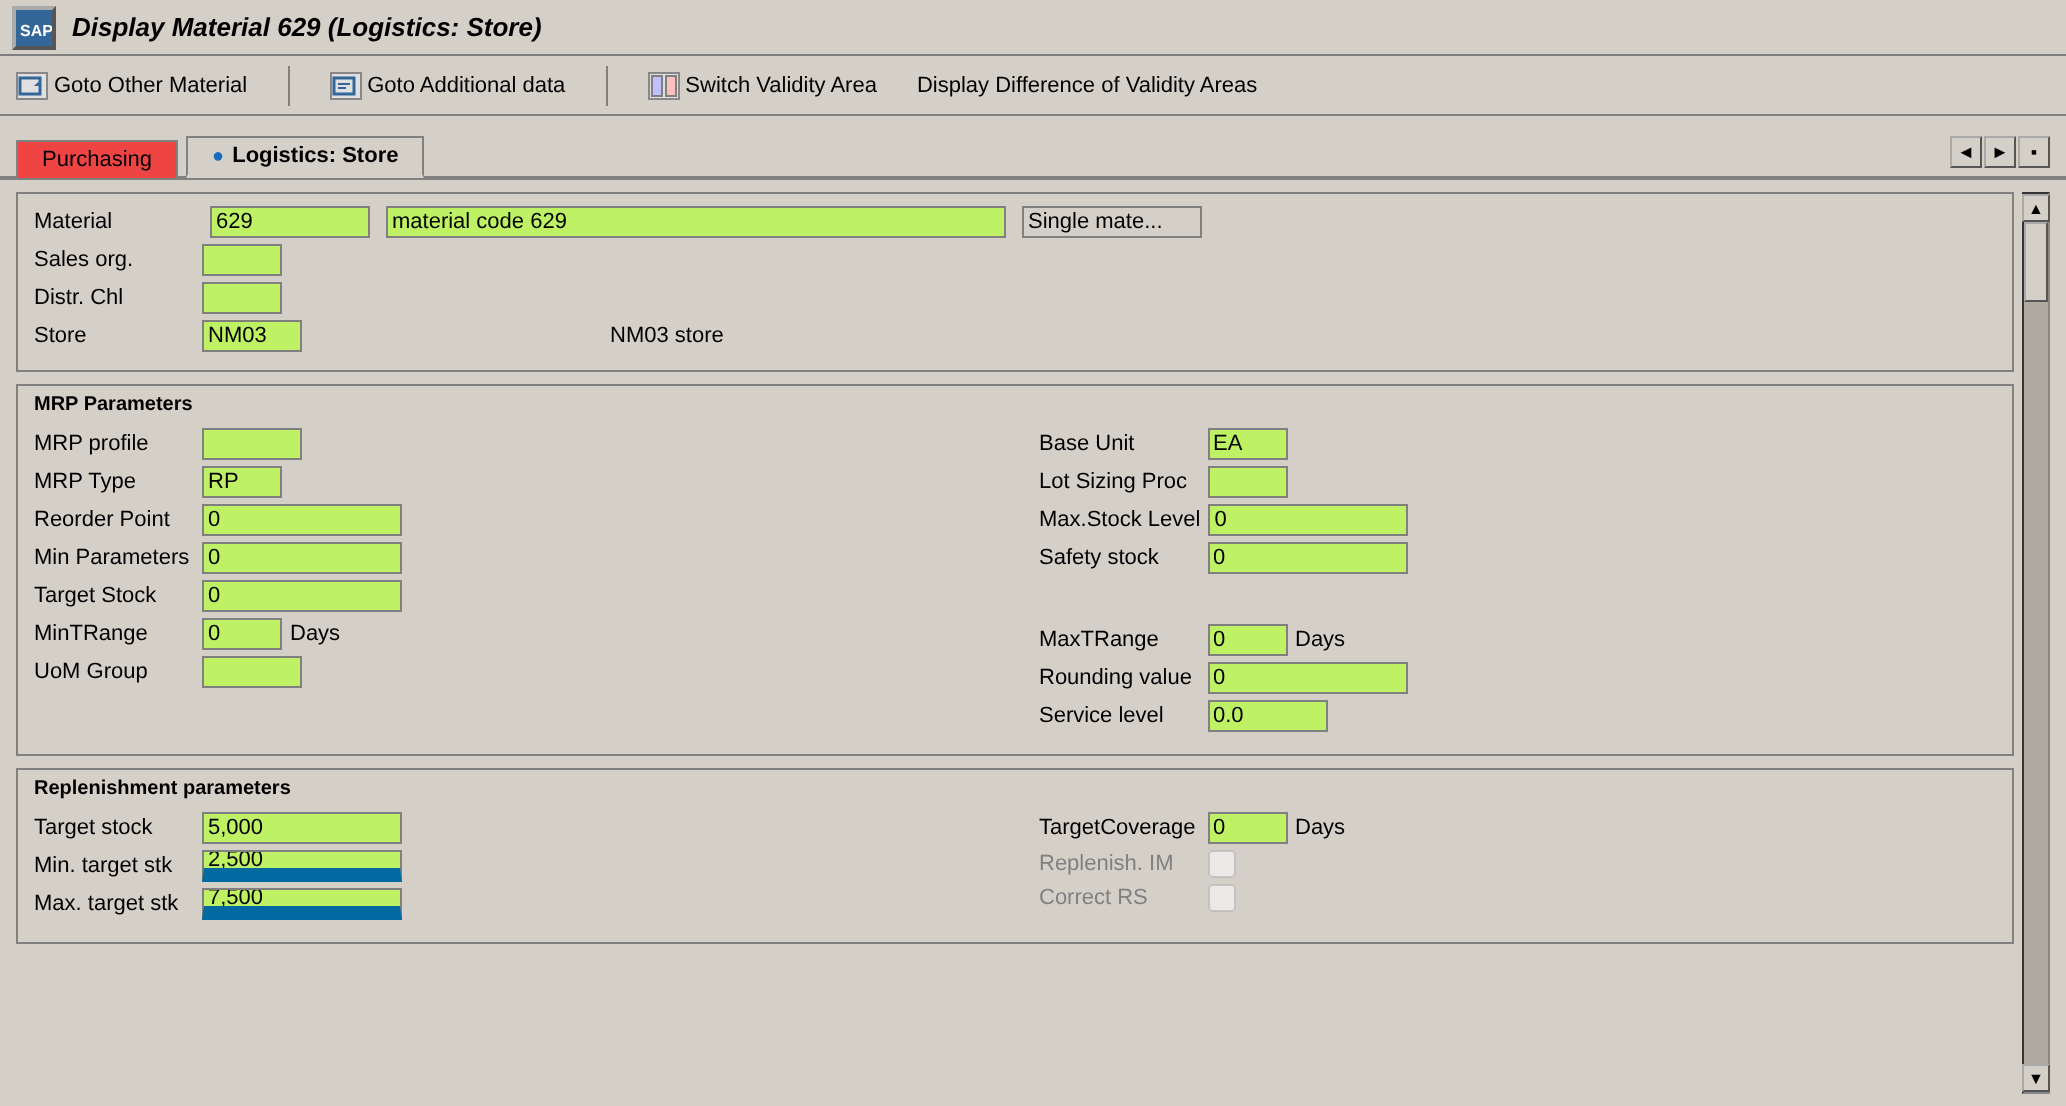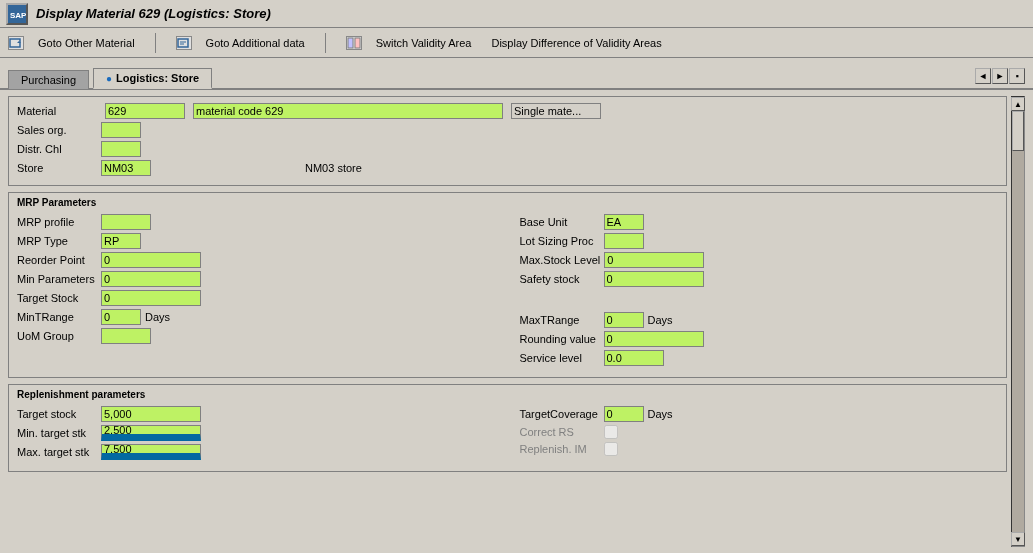--- a/index.html
+++ b/index.html
@@ -39,21 +39,21 @@
       display: flex;
       align-items: center;
       padding: 3px 4px;
       gap: 12px;
       border-bottom: 1px solid #808080;
       height: 30px;
     }
     .menu-item {
       display: flex;
       align-items: center;
-      gap: 14px;
+      gap: 3px;
       cursor: pointer;
       padding: 2px 4px;
       color: #000;
       font-size: 11px;
     }
     .menu-icon {
       width: 16px;
       height: 14px;
       background: #e0e0e0;
       border: 1px solid #888;
@@ -71,21 +71,21 @@
       display: flex;
       align-items: flex-end;
       padding: 4px 8px 0 8px;
       border-bottom: 2px solid #808080;
       height: 32px;
       gap: 4px;
     }
     .tab {
       padding: 3px 12px;
       border: 1px solid #808080;
-      background: #a3a3a3;
+      background: #ef4444;
       cursor: pointer;
       border-bottom: none;
       font-size: 11px;
       display: flex; align-items: center; gap: 4px;
       position: relative;
       top: 1px;
     }
     .tab.active {
       background: #d4d0c8;
       font-weight: bold;
@@ -400,26 +400,26 @@
         </div>
         <div class="col-right">
 
           <div class="form-row">
             <span class="form-label">TargetCoverage</span>
             <input class="form-input" value="0" readonly="" style="width: 40px;">
             <span>Days</span>
           </div>
 
           <div class="form-row">
+            <span class="form-label" style="color:#808080;">Replenish. IM</span>
+            <input type="checkbox" disabled="" style="width: 14px; height: 14px;">
+          </div>
+
+          <div class="form-row">
             <span class="form-label" style="color:#808080;">Correct RS</span>
-            <input type="checkbox" disabled="" style="width: 14px; height: 14px;">
-          </div>
-
-          <div class="form-row">
-            <span class="form-label" style="color:#808080;">Replenish. IM</span>
             <input type="checkbox" disabled="" style="width: 14px; height: 14px;">
           </div>
         </div>
       </div>
     </div>
 
   </div>
 
   <div class="scrollbar-right">
     <div class="scrollbar-btn">▲</div>

